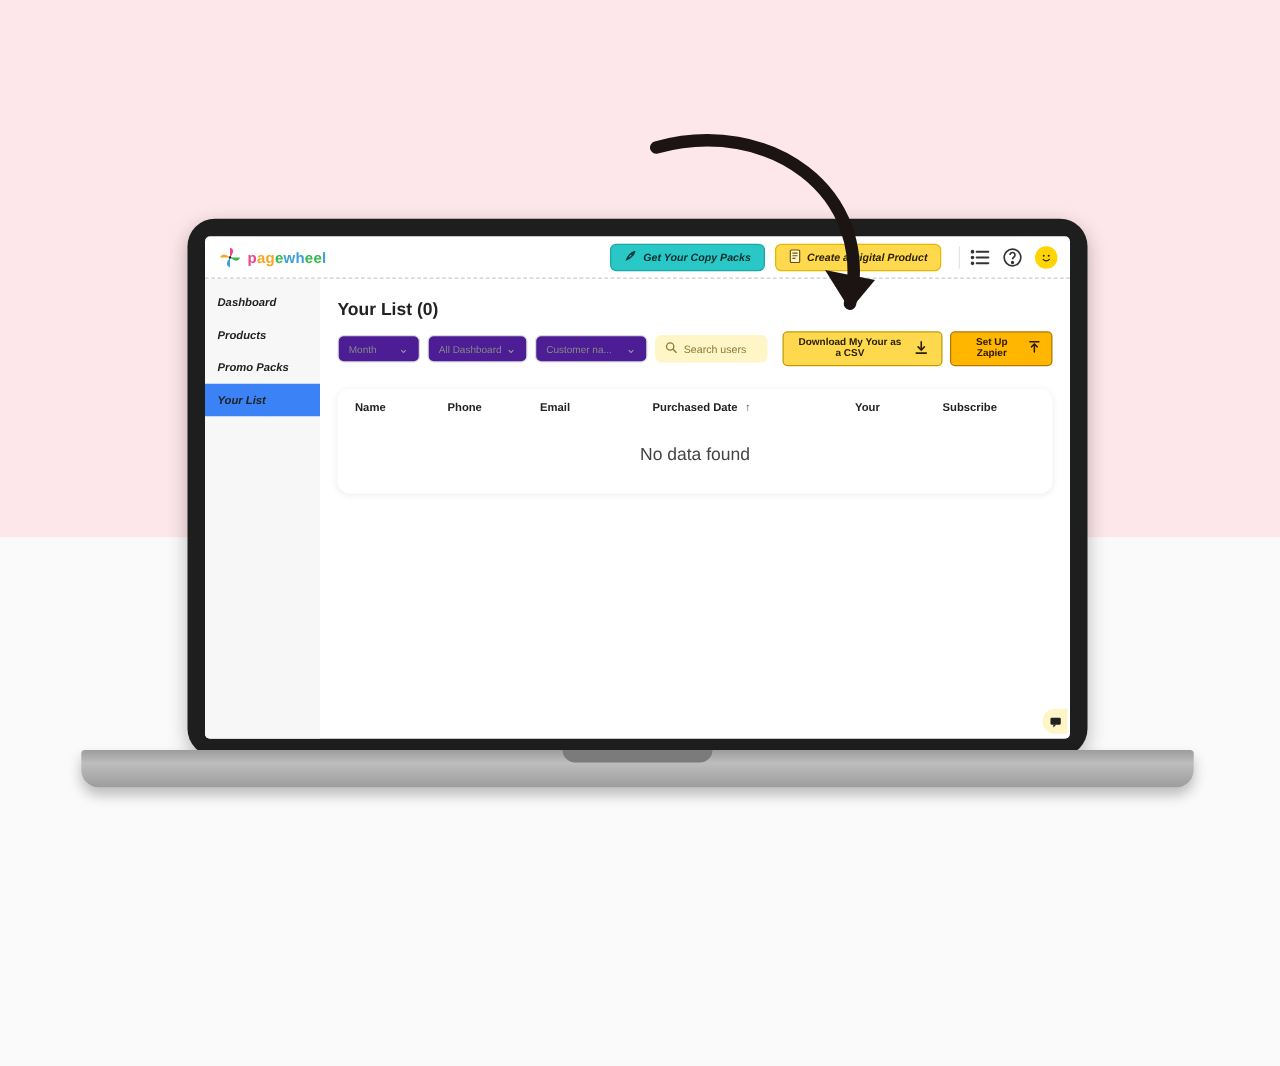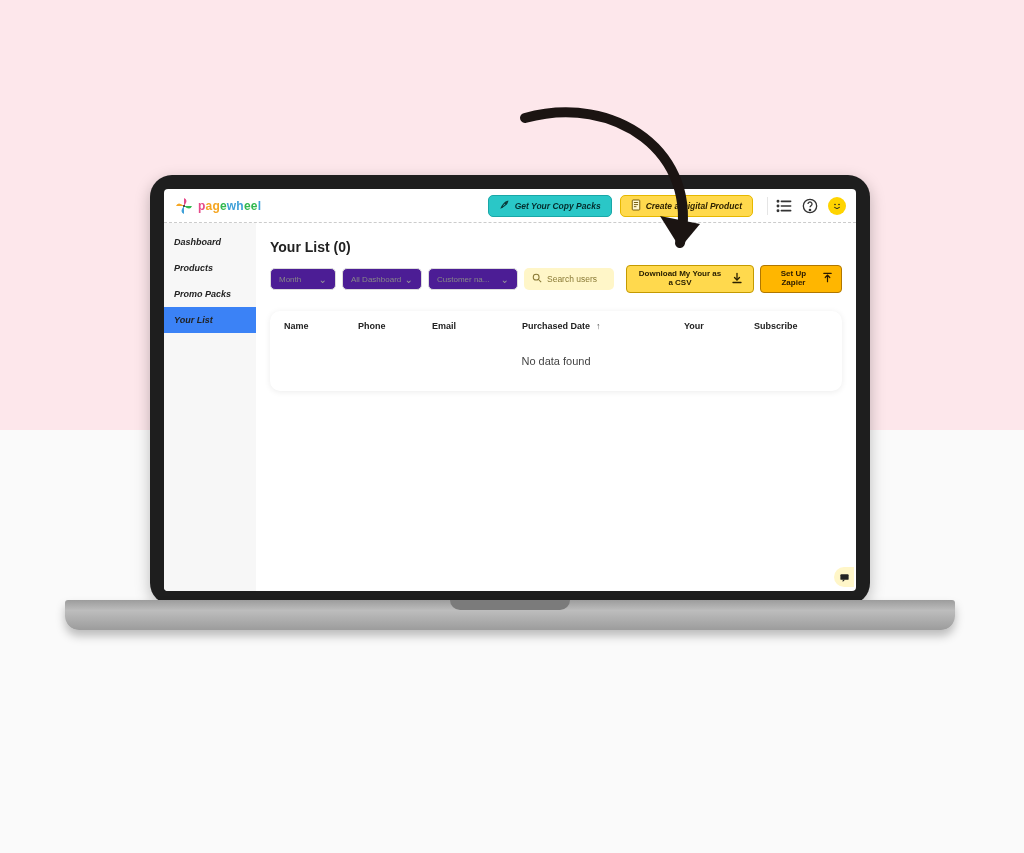--- a/index.html
+++ b/index.html
@@ -199,21 +199,21 @@
   }
   .th-name{flex:0 0 74px;}
   .th-phone{flex:0 0 74px;}
   .th-email{flex:0 0 90px;}
   .th-pd{flex:0 0 130px; display:flex; align-items:center; gap:6px;}
   .th-book{flex:0 0 80px; text-align:left; padding-left:32px;}
   .th-sub{flex:1; text-align:left; padding-left:22px;}
   .sort-arrow{ font-size:9px; color:#555;}
   .empty-row{
     text-align:center; padding:14px 0 24px;
-    font-size:11px; color:#444;
+    font-size:14px; color:#444;
   }
 
   
   .corner-chip{
     position:absolute;
     right:16px; bottom:18px;
     width:20px; height:20px;
     background:#fff6c8;
     border-radius:50% 0 0 50%;
     display:flex; align-items:center; justify-content:center;

